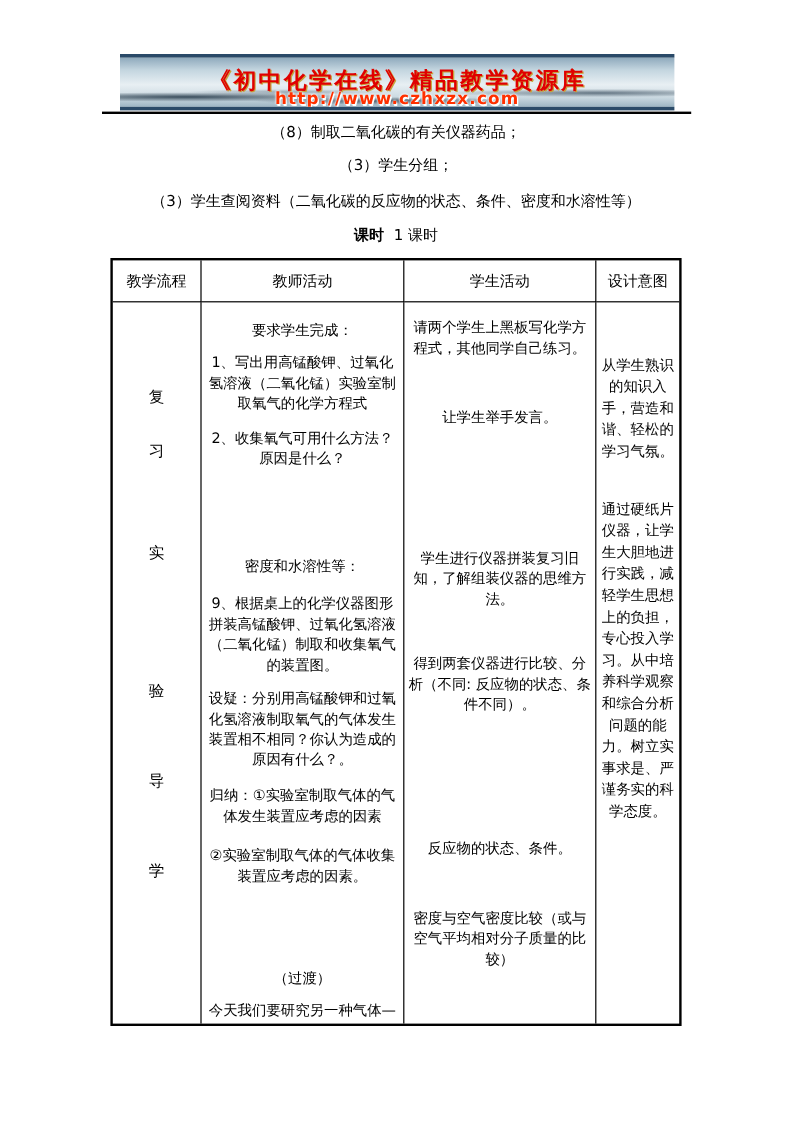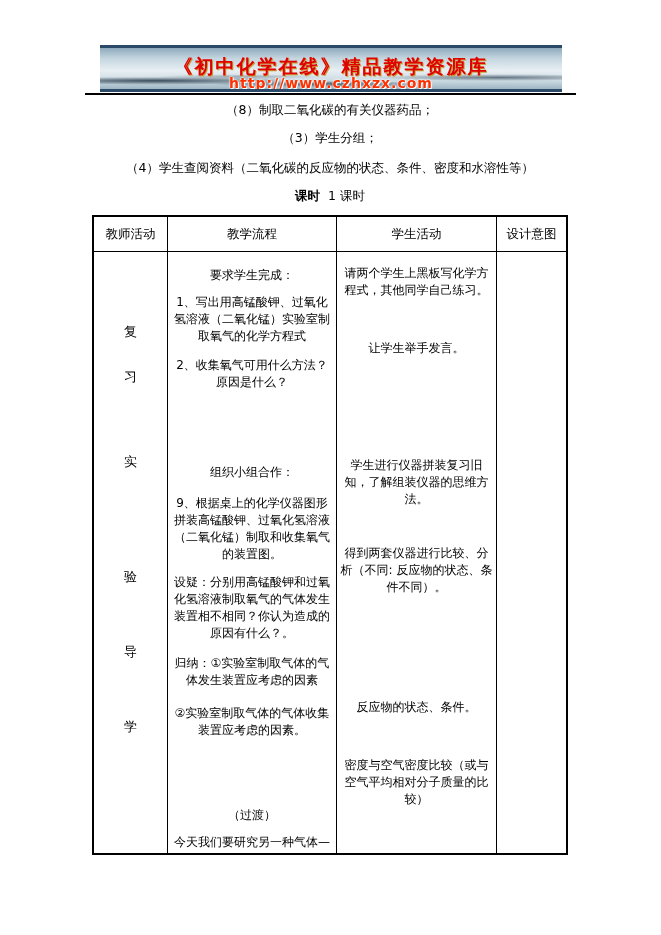--- a/index.html
+++ b/index.html
@@ -87,59 +87,63 @@
 
   <div class="banner">
     <div class="banner-title">《初中化学在线》精品教学资源库</div>
     <div class="banner-url">http://www.czhxzx.com</div>
   </div>
   <div class="header-rule"></div>
 
   <div class="intro">
     <p class="i2">（8）制取二氧化碳的有关仪器药品；</p>
     <p class="i3">（3）学生分组；</p>
-    <p class="i4">（4）学生查阅资料（二氧化碳的反应物的状态、条件、密度和水溶性等）</p>
+    <p class="i4">（3）学生查阅资料（二氧化碳的反应物的状态、条件、密度和水溶性等）</p>
     <p class="period"><b>课时</b><span>1 课时</span></p>
   </div>
 
   <div class="lesson-table">
 
+    <div class="cell th vline">教学流程</div>
     <div class="cell th vline">教师活动</div>
-    <div class="cell th vline">教学流程</div>
     <div class="cell th vline">学生活动</div>
     <div class="cell th">设计意图</div>
 
     <div class="cell vline body-cell flow-cell">
       <span class="fc1">复</span>
       <span class="fc2">习</span>
       <span class="fc3">实</span>
       <span class="fc4">验</span>
       <span class="fc5">导</span>
       <span class="fc6">学</span>
     </div>
 
     <div class="cell vline body-cell">
       <p class="t1">要求学生完成：</p>
       <p class="t2">1、写出用高锰酸钾、过氧化氢溶液（二氧化锰）实验室制取氧气的化学方程式</p>
       <p class="t3">2、收集氧气可用什么方法？原因是什么？</p>
-      <p class="t4">组织小组合作：</p>
+      <p class="t4">密度和水溶性等：</p>
       <p class="t5">9、根据桌上的化学仪器图形拼装高锰酸钾、过氧化氢溶液（二氧化锰）制取和收集氧气的装置图。</p>
       <p class="t6">设疑：分别用高锰酸钾和过氧化氢溶液制取氧气的气体发生装置相不相同？你认为造成的原因有什么？。</p>
       <p class="t7">归纳：①实验室制取气体的气体发生装置应考虑的因素</p>
       <p class="t8">②实验室制取气体的气体收集装置应考虑的因素。</p>
       <p class="t9">（过渡）</p>
       <p class="t10">今天我们要研究另一种气体—</p>
     </div>
 
     <div class="cell vline body-cell">
       <p class="s2">请两个学生上黑板写化学方程式，其他同学自己练习。</p>
       <p class="s3">让学生举手发言。</p>
       <p class="s4">学生进行仪器拼装复习旧知，了解组装仪器的思维方法。</p>
       <p class="s5">得到两套仪器进行比较、分析（不同: 反应物的状态、条件不同）。</p>
       <p class="s6">反应物的状态、条件。</p>
       <p class="s7">密度与空气密度比较（或与空气平均相对分子质量的比较）</p>
     </div>
 
+    <div class="cell body-cell intent-cell">
+      <p class="d1">从学生熟识的知识入手，营造和谐、轻松的学习气氛。</p>
+      <p class="d2">通过硬纸片仪器，让学生大胆地进行实践，减轻学生思想上的负担，专心投入学习。从中培养科学观察和综合分析问题的能力。树立实事求是、严谨务实的科学态度。</p>
+    </div>
 
   </div>
 
 
 </div>
 
 </body></html>

